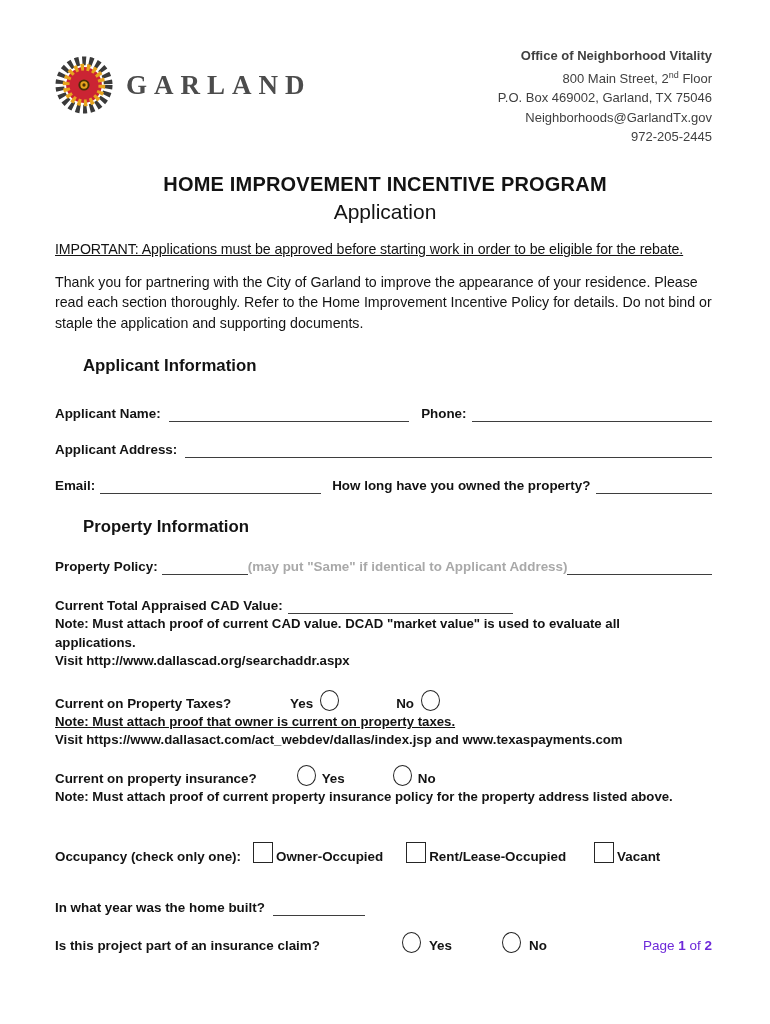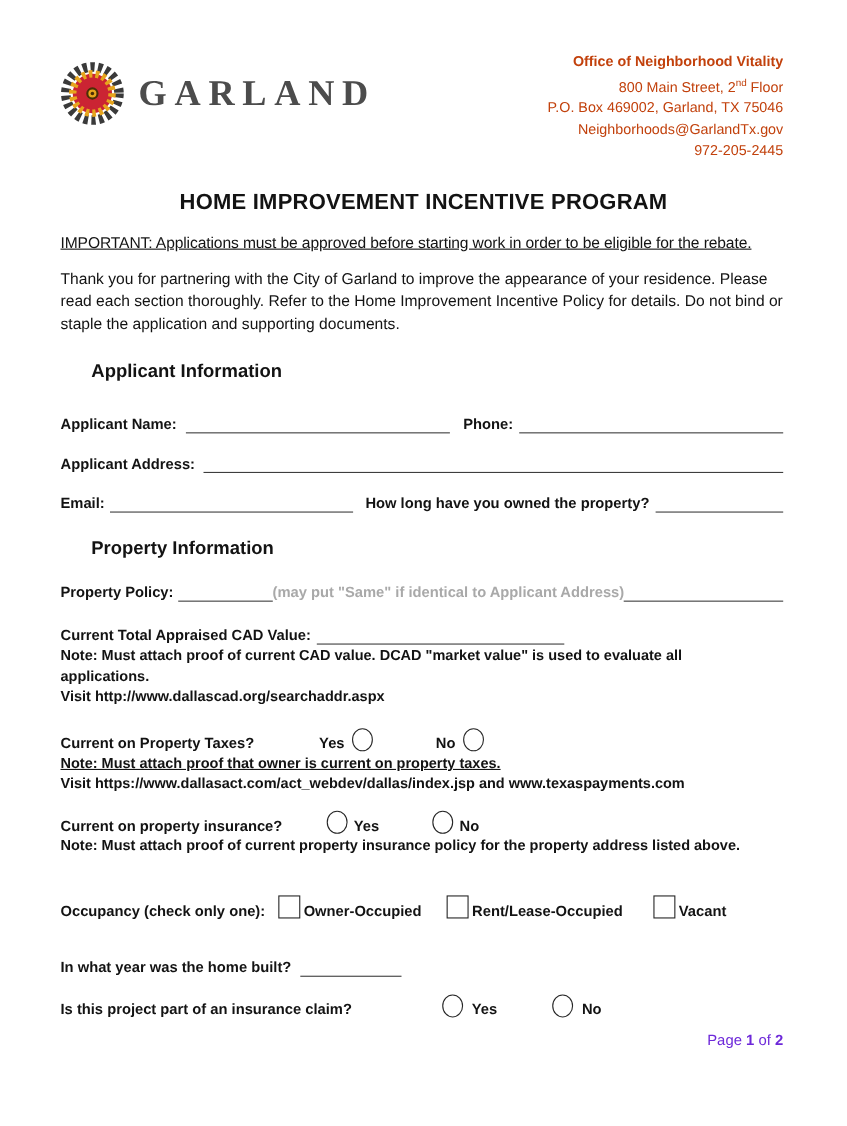--- a/index.html
+++ b/index.html
@@ -15,23 +15,23 @@
   }
   
   .header {
     display:flex; justify-content:space-between; align-items:flex-start;
     padding:46px 58px 0 55px;
   }
   .logo-area { display:flex; align-items:center; gap:13px; margin-top:10px; }
   .flower-svg { width:58px; height:58px; display:block; }
   .logo-text {
     font-family:"Liberation Serif", serif;
-    font-size:33px; letter-spacing:7px; color:#4c4c4c; font-weight:600;
+    font-size:27px; letter-spacing:7px; color:#4c4c4c; font-weight:600;
   }
-  .contact { text-align:right; font-size:13px; line-height:19.5px; color:#c2410c; }
+  .contact { text-align:right; font-size:13px; line-height:19.5px; color:#404040; }
   .contact .office { font-weight:700; }
   .contact sup { font-size:9px; }
   
   .title-block { text-align:center; margin-top:26px; }
   .title-main { font-size:20px; font-weight:700; letter-spacing:0.2px; }
   .title-sub  { font-size:21px; font-weight:400; margin-top:4px; }
   
   .content { padding:0 58px 0 55px; }
   .important {
     margin-top:17px; font-size:14.2px; text-decoration:underline;
@@ -86,20 +86,21 @@
       <div class="office">Office of Neighborhood Vitality</div>
       <div><span>800 Main Street, 2</span><sup>nd</sup><span> Floor</span></div>
       <div>P.O. Box 469002, Garland, TX 75046</div>
       <div>Neighborhoods@GarlandTx.gov</div>
       <div>972-205-2445</div>
     </div>
   </div>
 
   <div class="title-block">
     <div class="title-main">HOME IMPROVEMENT INCENTIVE PROGRAM</div>
+    <div class="title-sub">Application</div>
   </div>
 
   <div class="content">
 
     <div class="important">IMPORTANT: Applications must be approved before starting work in order to be eligible for the rebate.</div>
 
     <p class="intro">Thank you for partnering with the City of Garland to improve the appearance of your residence. Please read each section thoroughly.  Refer to the Home Improvement Incentive Policy for details.  Do not bind or staple the application and supporting documents.</p>
 
     <div class="section-heading">Applicant Information</div>
 

